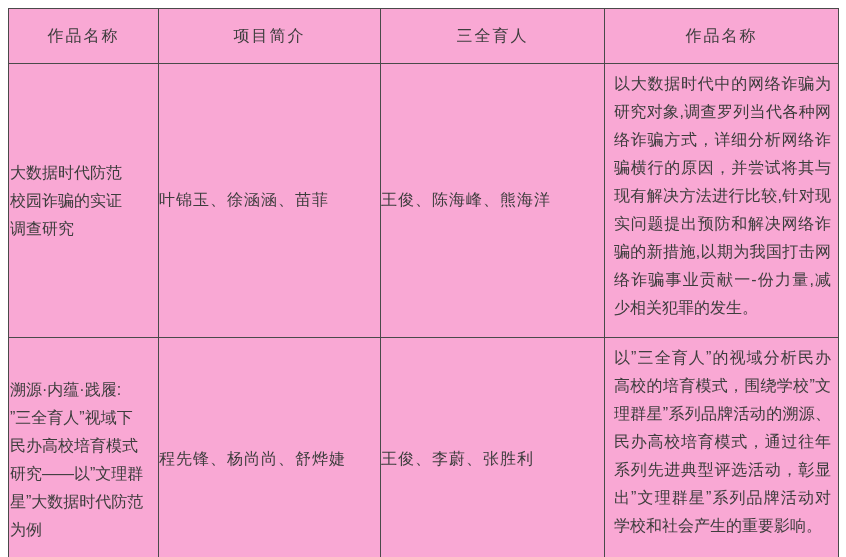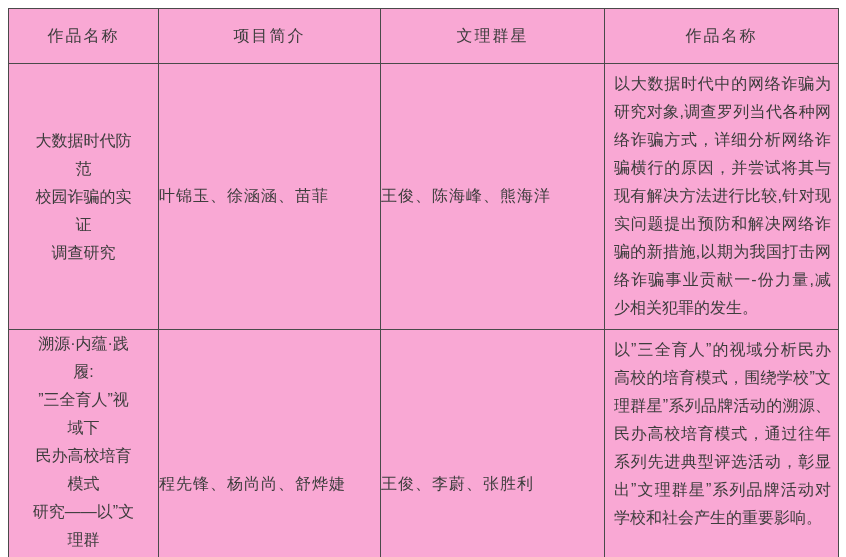--- a/index.html
+++ b/index.html
@@ -40,59 +40,58 @@
     font-size: 16px;
     font-weight: 500;
     text-align: center;
     vertical-align: middle;
     letter-spacing: 2px;
   }
   tr.row-1 td { height: 255px; }
   tr.row-2 td { height: 225px; }
 
   td.cell-title {
-    text-align: center;
     vertical-align: middle;
     font-size: 16px;
     line-height: 28px;
     white-space: pre-line;
-    padding: 0 22px;
+    padding: 0 1px;
     margin-left: 45px;
   }
   td.cell-members,
   td.cell-teachers {
     text-align: left;
     vertical-align: middle;
     font-size: 16px;
     letter-spacing: 1px;
   }
   td.cell-brief {
     vertical-align: top;
     text-align: justify;
     text-justify: inter-character;
     font-size: 16px;
     line-height: 28px;
-    padding: 6px 7px 4px 9px;
+    padding: 6px 7px 12px 9px;
   }
 </style>
 </head>
 <body>
 
 <table class="projects">
   <colgroup>
     <col class="c1">
       <col class="c2">
       <col class="c3">
       <col class="c4">
   </colgroup>
   <thead>
     <tr>
       <th>作品名称</th>
       <th>项目简介</th>
-      <th>文理群星</th>
+      <th>三全育人</th>
       <th>作品名称</th>
     </tr>
   </thead>
   <tbody>
     <tr class="row-1">
       <td class="cell-title">大数据时代防范
 校园诈骗的实证
 调查研究</td>
       <td class="cell-members">叶锦玉、徐涵涵、苗菲</td>
       <td class="cell-teachers">王俊、陈海峰、熊海洋</td>

